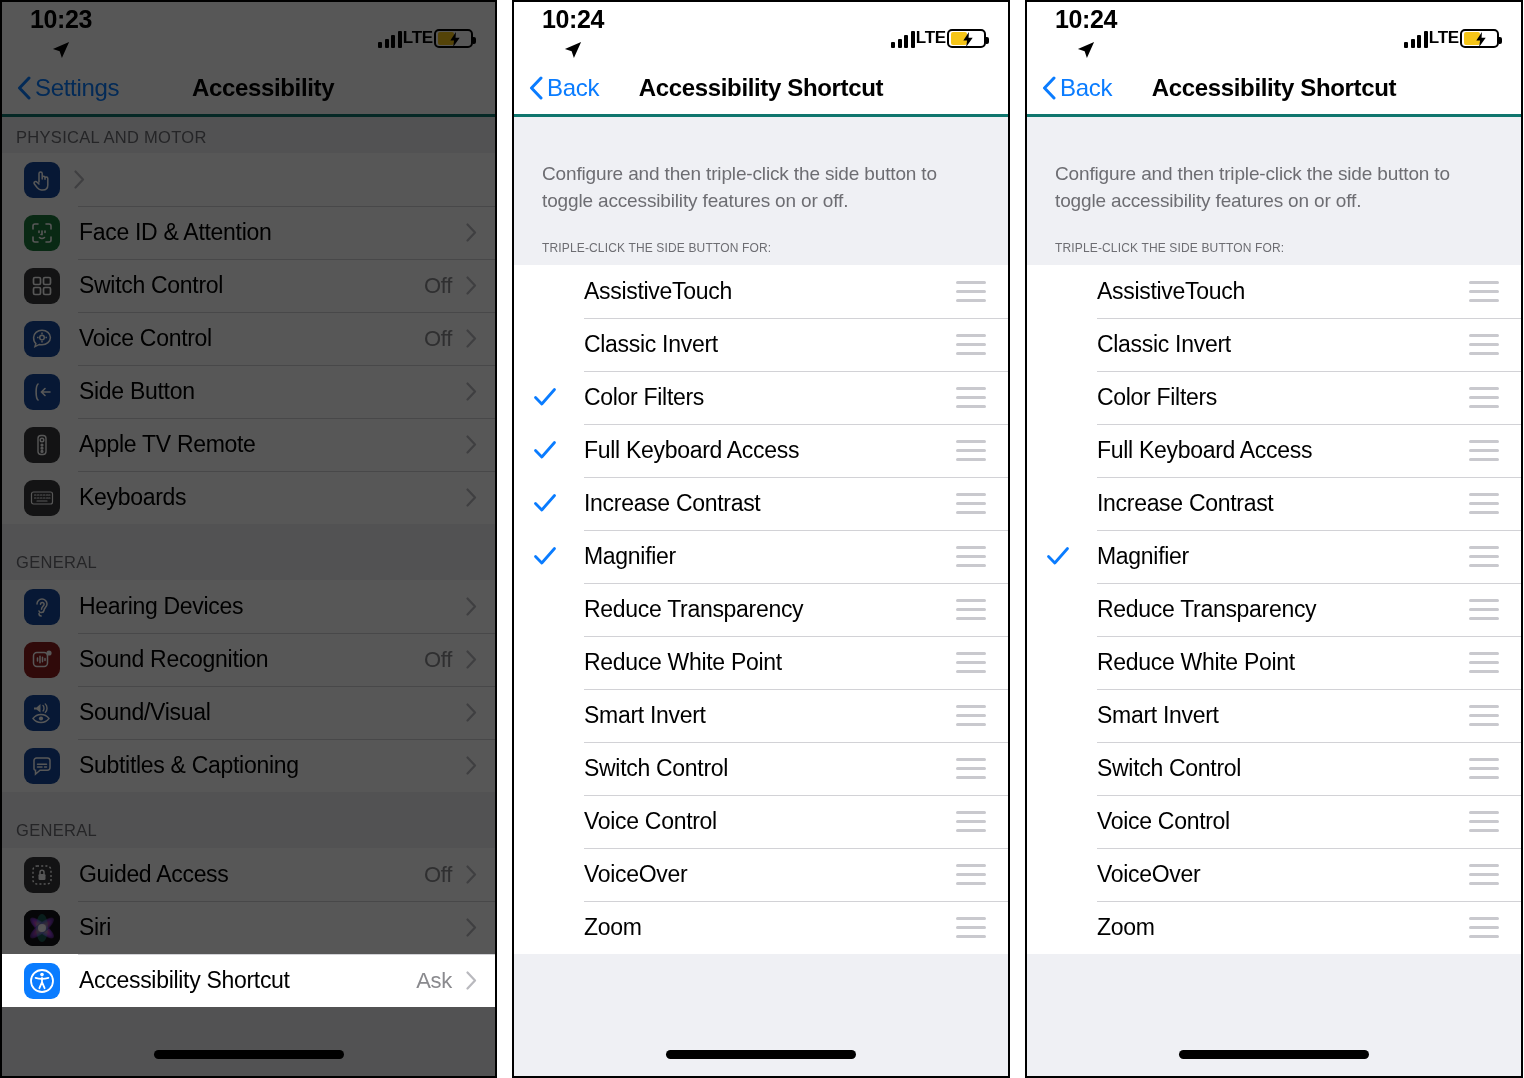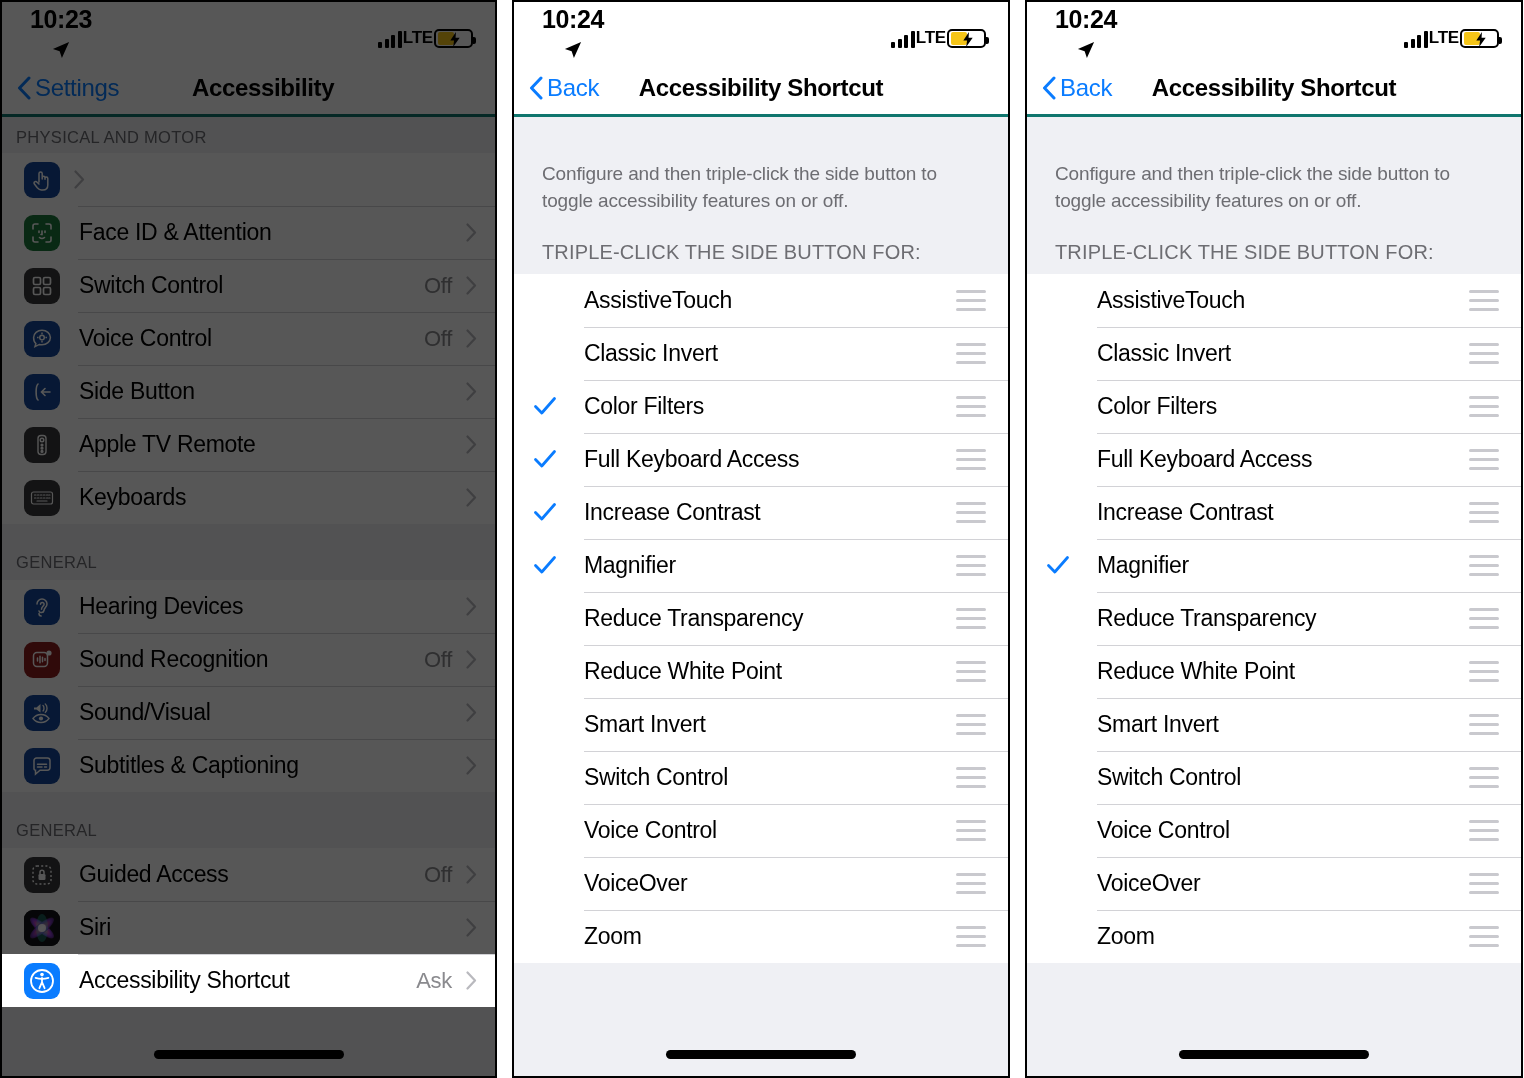--- a/index.html
+++ b/index.html
@@ -191,21 +191,21 @@
     padding: 44px 28px 0 28px;
   }
   .intro-text {
     font-size: 19px;
     line-height: 1.42;
     color: #6d6d72;
     letter-spacing: -0.15px;
     max-width: 420px;
   }
   .intro-caption {
-    font-size: 20px;
+    font-size: 12px;
     color: #6d6d72;
     letter-spacing: 0.15px;
     padding-top: 26px;
     padding-bottom: 10px;
   }
   .sc-list { background: #ffffff; }
   .sc-row {
     position: relative;
     display: flex;
     align-items: center;

